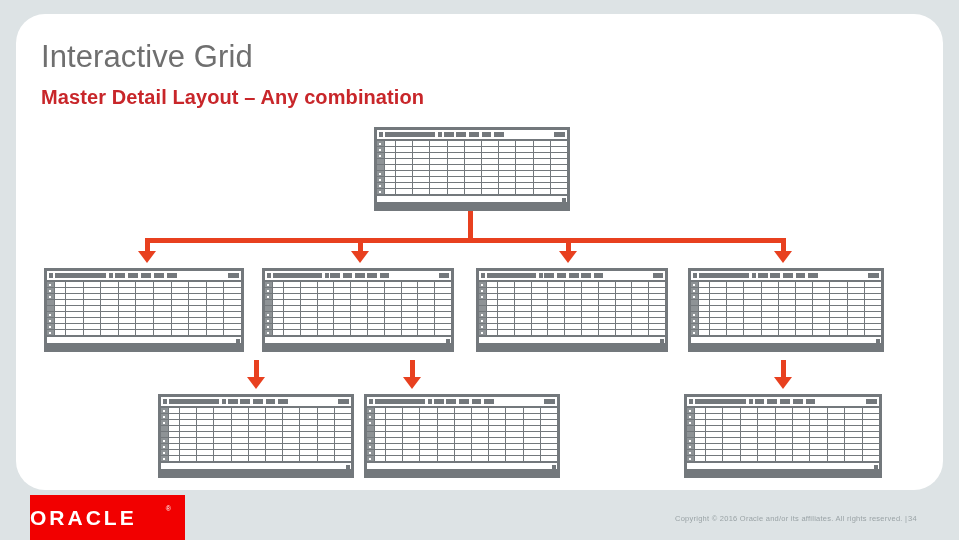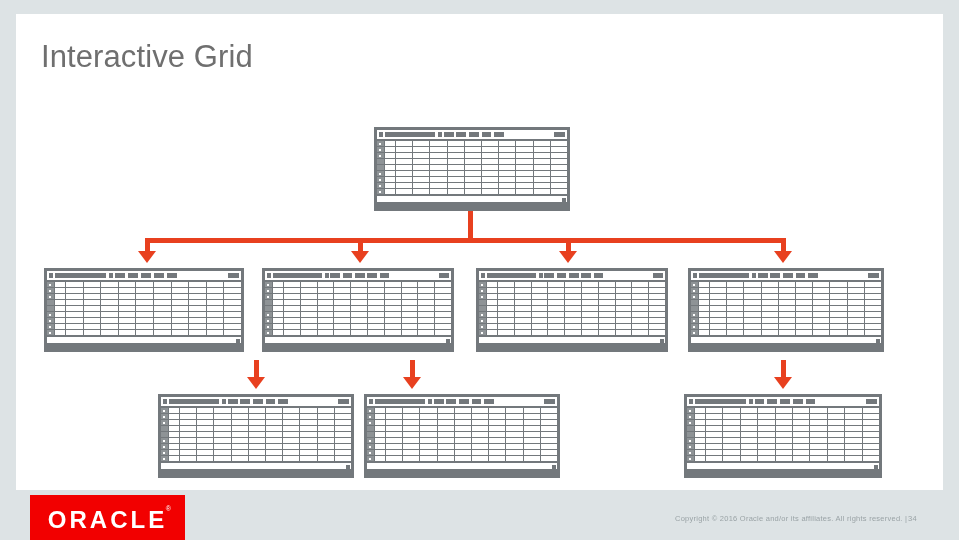--- a/index.html
+++ b/index.html
@@ -10,20 +10,21 @@
     background: #dde3e5;
     font-family: "Liberation Sans", sans-serif;
     overflow: hidden;
     position: relative;
   }
   #slide {
     position: absolute;
     left: 16px; top: 14px;
     width: 927px; height: 476px;
     background: #ffffff;
+    border-radius: 29px;
   }
 
   
   #title {
     position: absolute;
     left: 25px; top: 25px;
     font-size: 31px;
     color: #6f6f6f;
     font-weight: normal;
     letter-spacing: 0.1px;
@@ -43,23 +44,23 @@
   #logo {
     position: absolute;
     left: 30px; top: 495px;
     width: 155px; height: 45px;
     background: #f20000;
     overflow: hidden;
   }
   #logo-text {
     position: absolute;
     left: 0; right: 0; top: 11px;
-    text-align: center;
+    text-align: left;
     color: #ffffff;
-    font-size: 24px;
+    font-size: 21px;
     font-weight: bold;
     letter-spacing: 3.0px;
     font-family: "Liberation Sans", sans-serif;
   }
   #logo-reg {
     position: absolute;
     right: 14px; top: 10px;
     color: #ffffff;
     font-size: 7px;
   }
@@ -159,20 +160,21 @@
     border-right: 9px solid transparent;
     border-top: 12px solid #e8401f;
   }
 </style>
 </head>
 <body>
 
 <div id="slide">
 
   <div id="title">Interactive Grid</div>
+  <div id="subtitle">Master Detail Layout – Any combination</div>
 
   <div id="diagram-area"></div>
 </div>
 
 <div class="grid" id="g-master" style="left:374px; top:127px; width:196px; height:84px;">
     <div class="toolbar">
       <div class="tb-chip" style="left: 1.93878px; width: 3.87755px;"></div>
       <div class="tb-chip" style="left: 7.7551px; width: 50.4082px;"></div>
       <div class="tb-chip" style="left: 61.0714px; width: 3.87755px;"></div>
       <div class="tb-chip" style="left: 66.8878px; width: 9.69388px;"></div>

